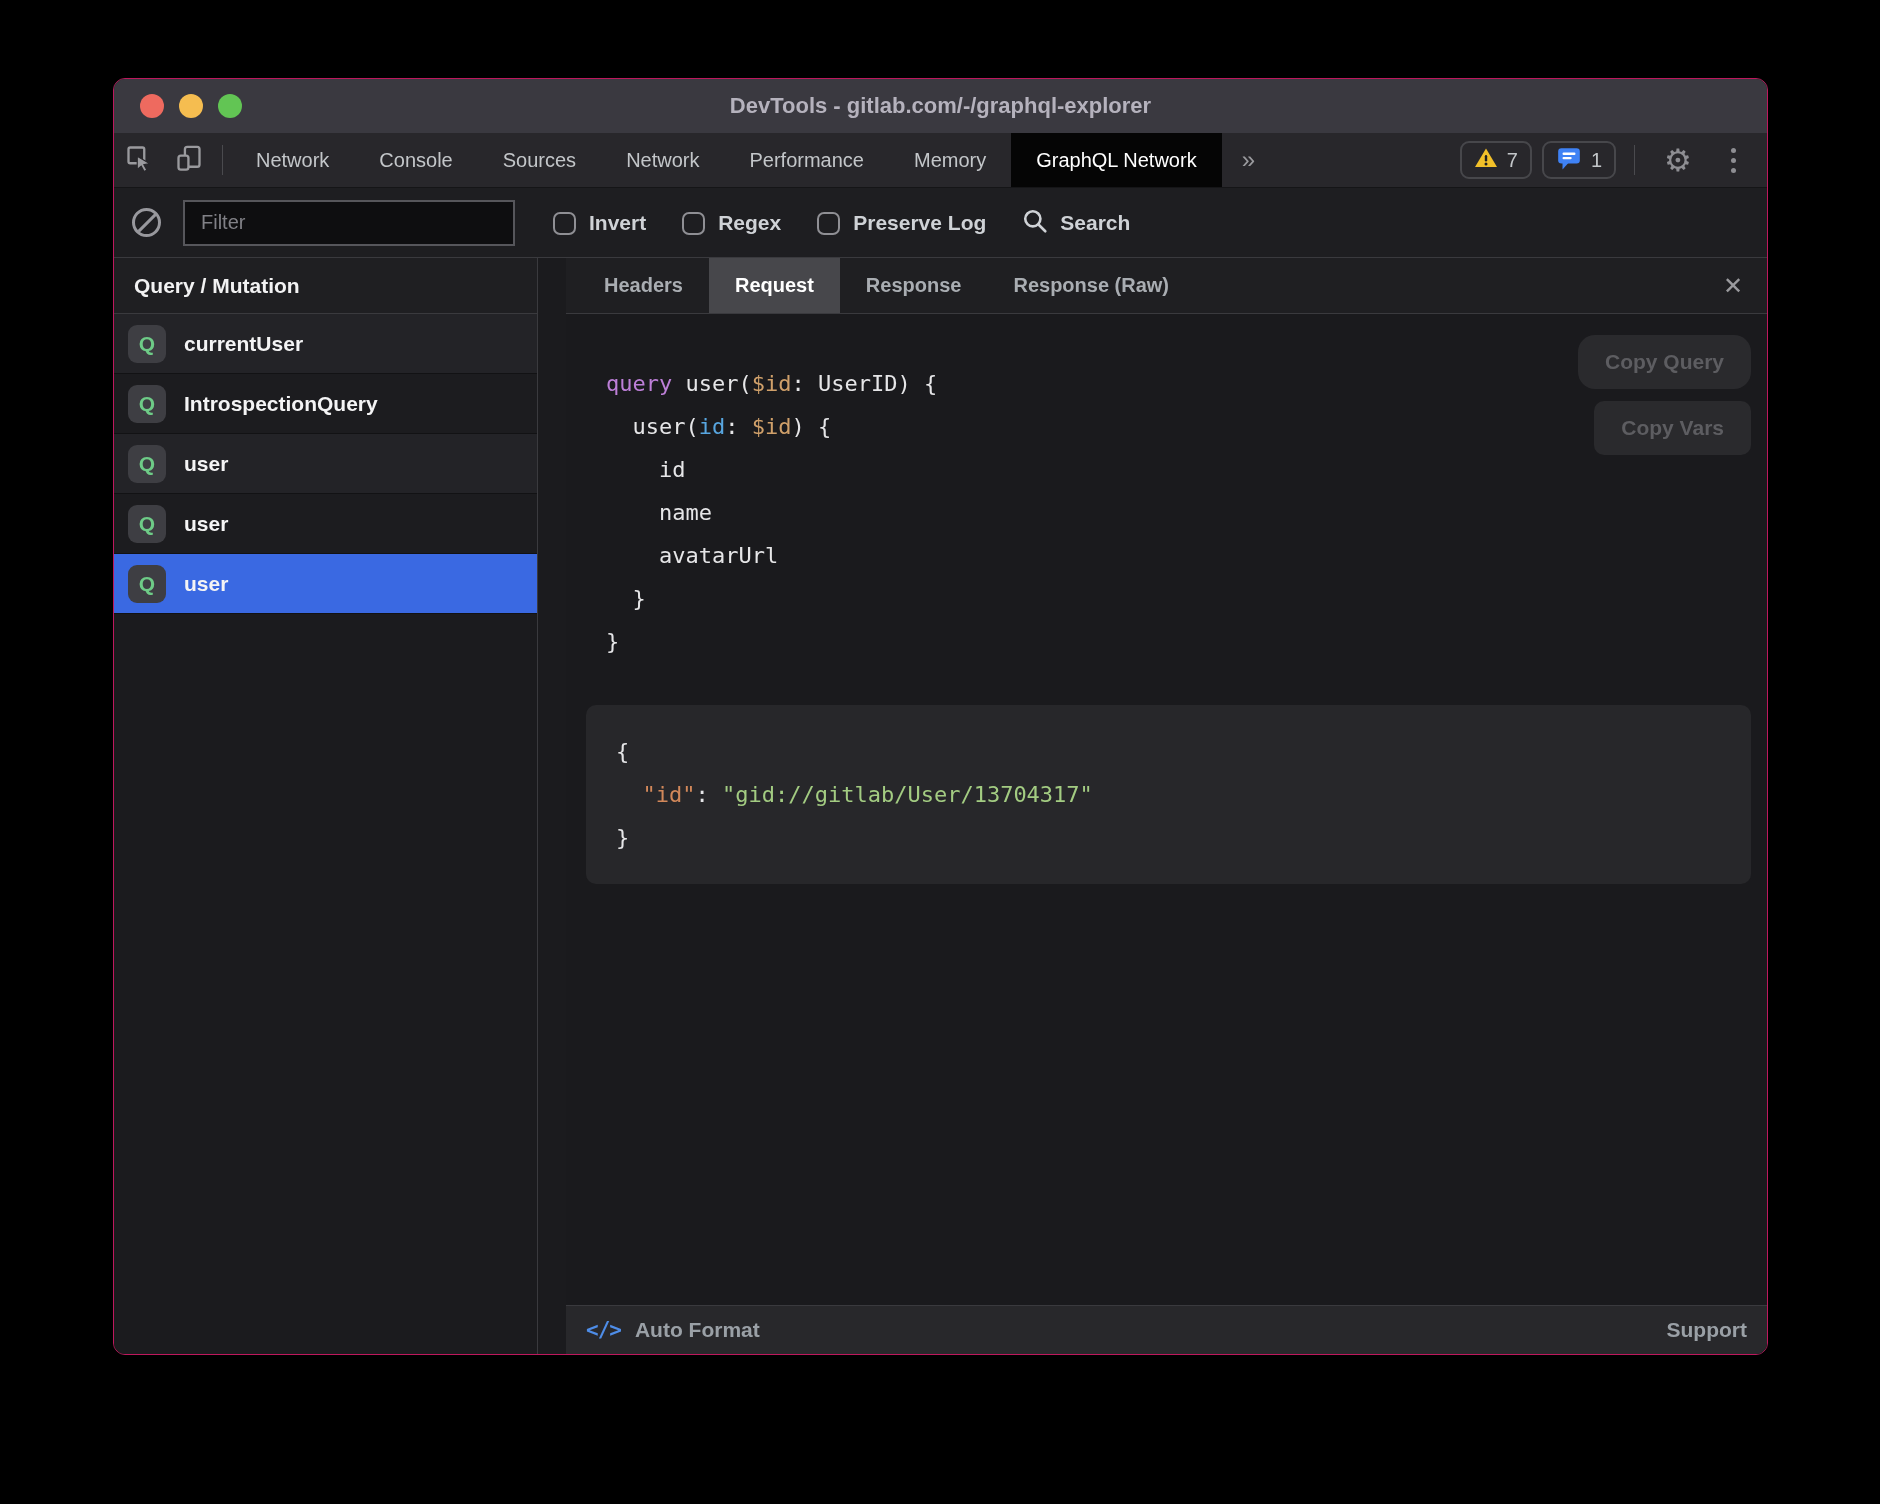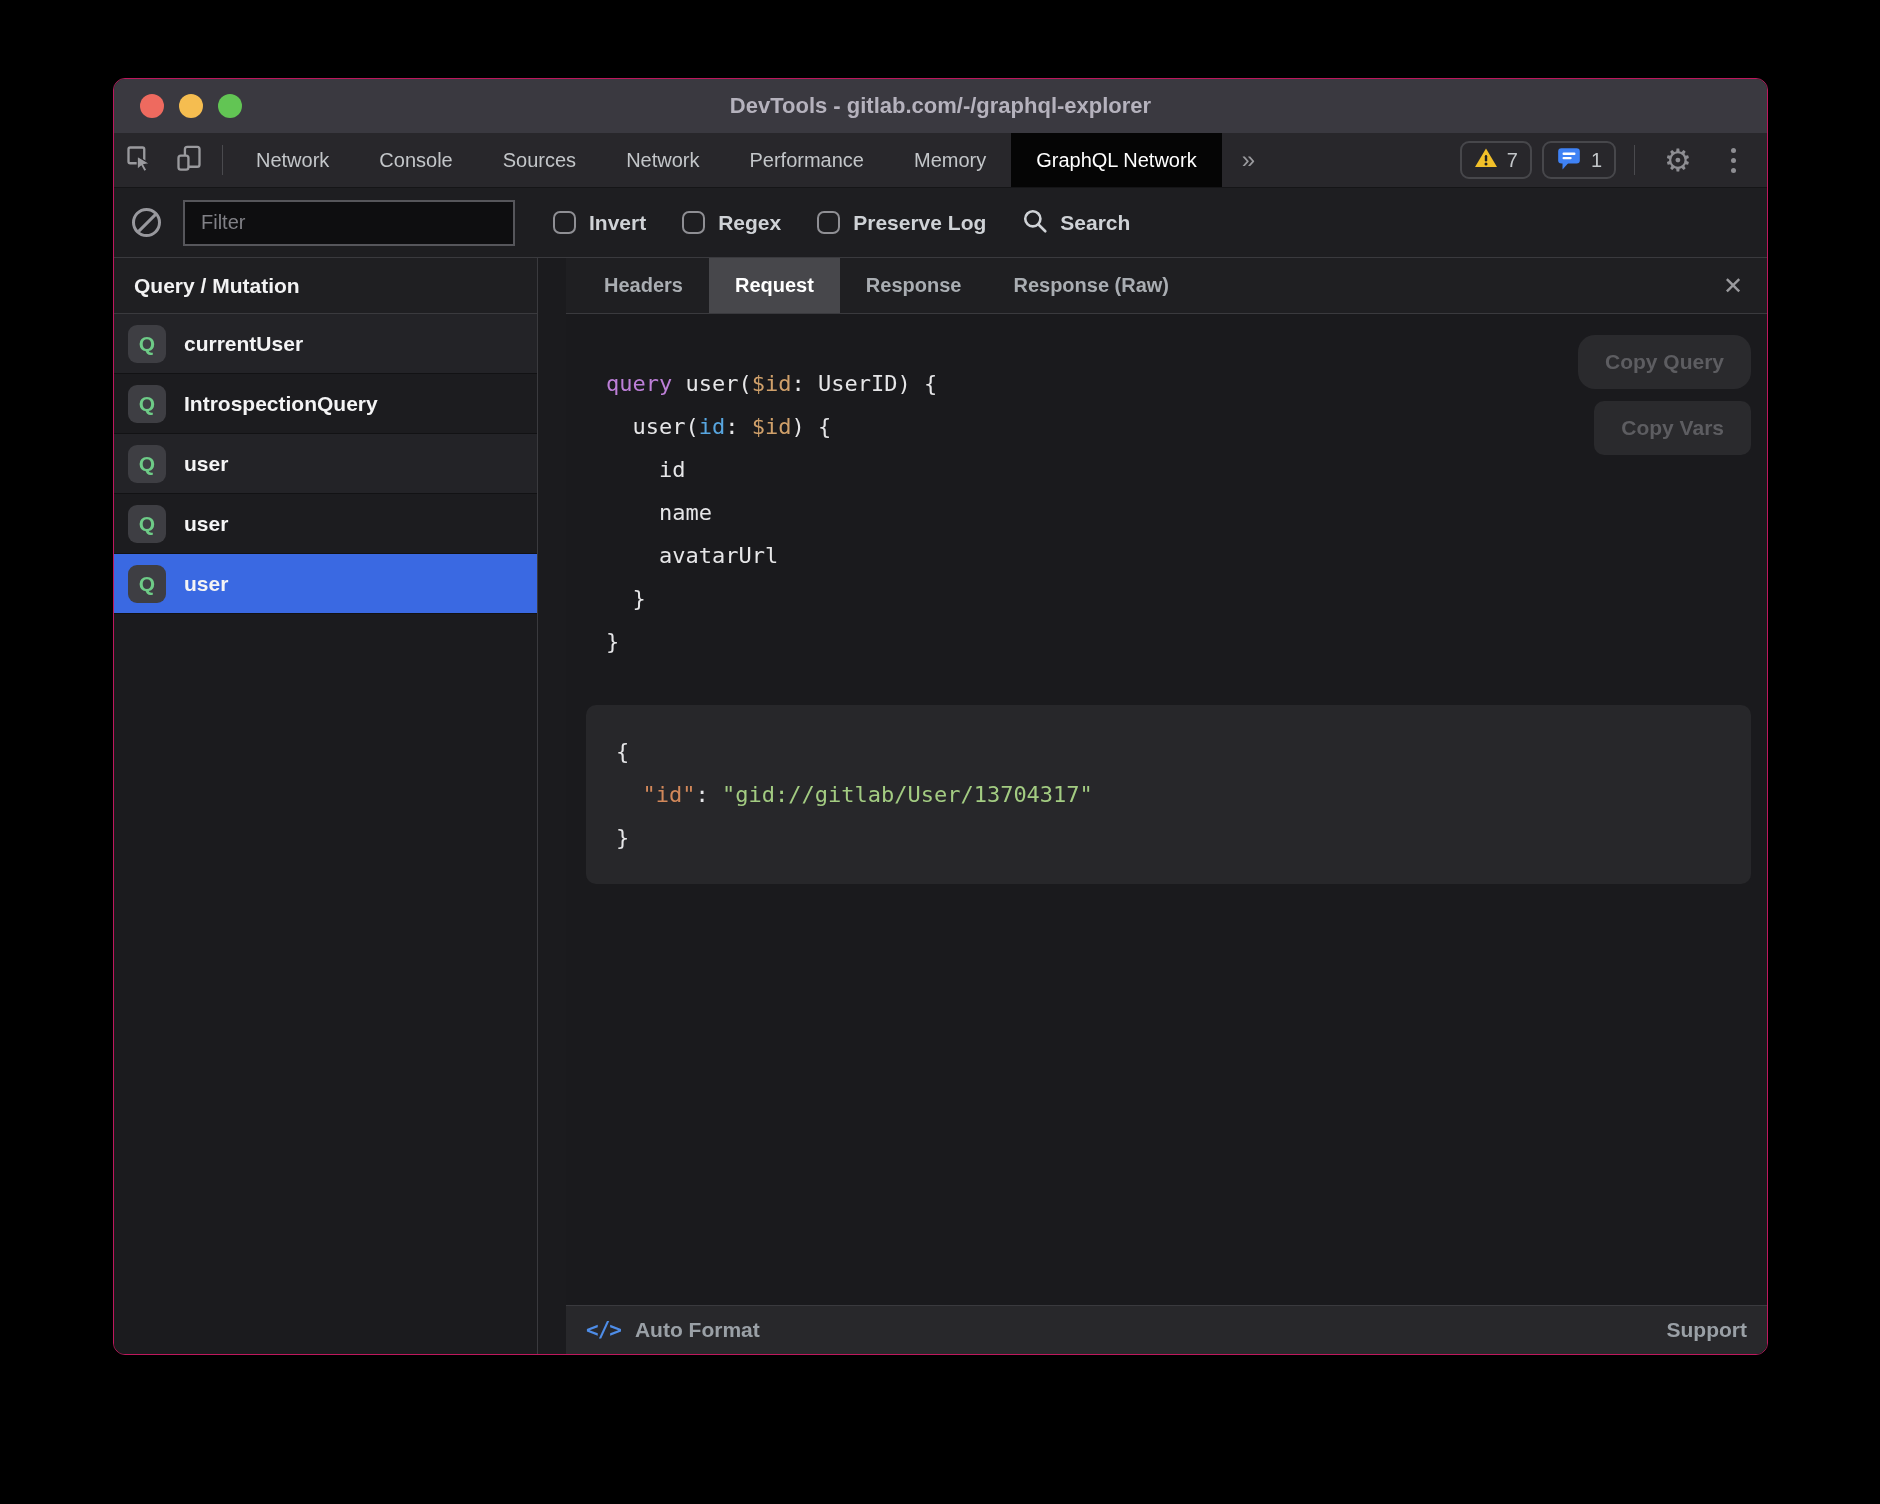--- a/index.html
+++ b/index.html
@@ -32,21 +32,21 @@
   .kebab{display:flex;flex-direction:column;gap:5px;align-items:center;width:40px;}
   .kebab i{width:5px;height:5px;border-radius:50%;background:#8e8e93;}
 
   
   .filterbar{height:70px;background:#1e1e21;display:flex;align-items:center;flex:0 0 auto;border-bottom:1px solid #3a3a3e;padding-left:18px;}
   .block-icon{position:relative;width:29px;height:29px;border:3px solid #98989d;border-radius:50%;flex:0 0 auto;}
   .block-icon::after{content:"";position:absolute;left:10.5px;top:-1px;width:3px;height:25px;background:#98989d;transform:rotate(45deg);}
   .filter-input{margin-left:22px;width:332px;height:46px;border-radius:0;background:#0e0e10;border:2px solid #56565b;color:#e8e8ea;font-size:20px;padding:0 16px;outline:none;font-family:"Liberation Sans",sans-serif;}
   .filter-input::placeholder{color:#808086;}
   .fchecks{display:flex;align-items:center;margin-left:38px;gap:36px;}
-  .fcheck{display:flex;align-items:flex-start;gap:13px;}
+  .fcheck{display:flex;align-items:flex-end;gap:13px;}
   .fcheck .box{width:23px;height:23px;border:2.5px solid #8f8f94;border-radius:7px;background:transparent;}
   .fcheck .txt{font-size:21px;font-weight:bold;color:#cfd2d6;}
   .fsearch{display:flex;align-items:center;gap:12px;margin-left:36px;}
   .fsearch .txt{font-size:21px;font-weight:bold;color:#cfd2d6;}
 
   
   .main{flex:1;display:flex;min-height:0;gap:28px;}
   .sidebar{width:424px;flex:0 0 auto;border-right:1px solid #3a3a3e;display:flex;flex-direction:column;background:#1b1b1e;}
   .sidebar-header{height:56px;flex:0 0 auto;display:flex;align-items:center;padding-left:20px;font-size:21px;font-weight:bold;color:#f2f2f3;border-bottom:1px solid #3a3a3e;background:#1f1f22;}
   .side-list{flex:1;}

